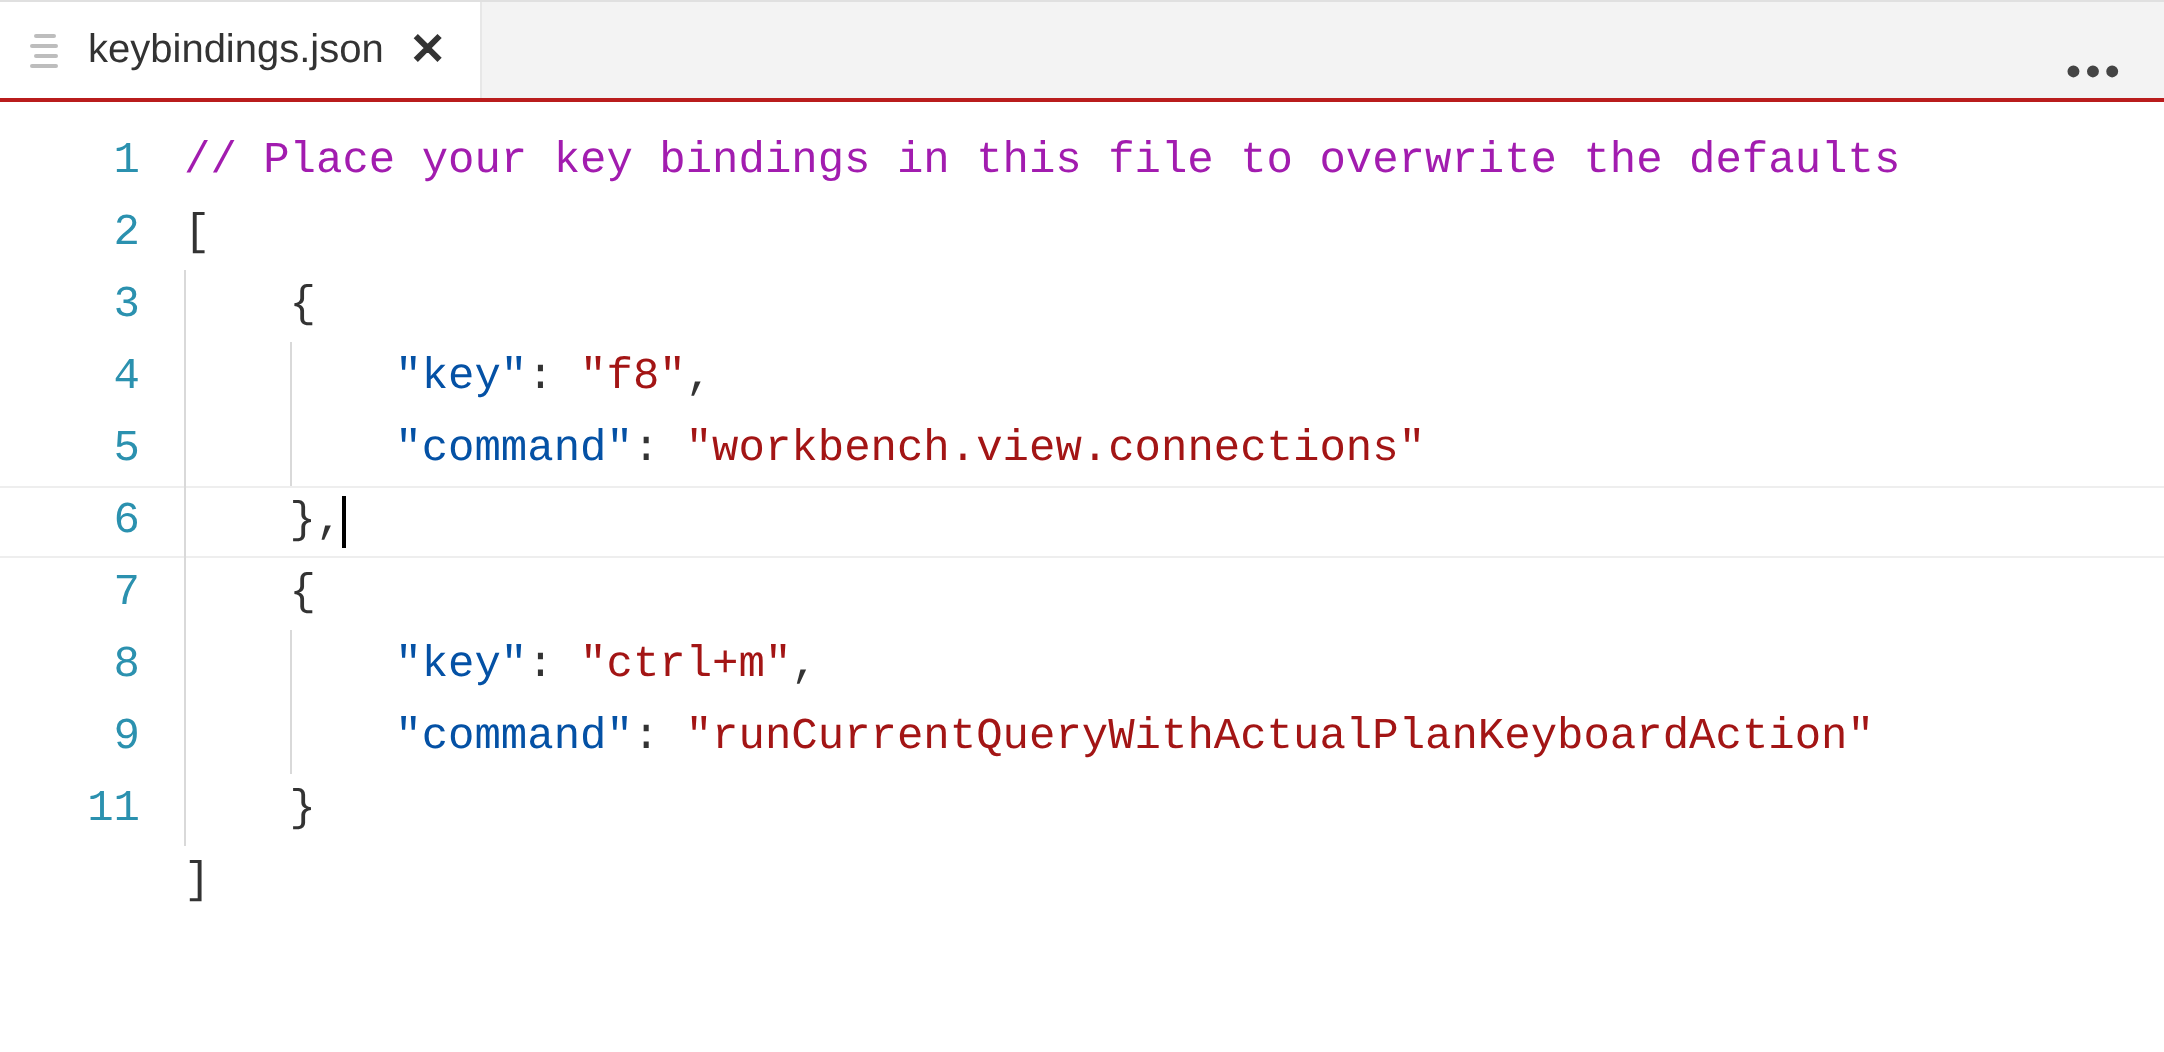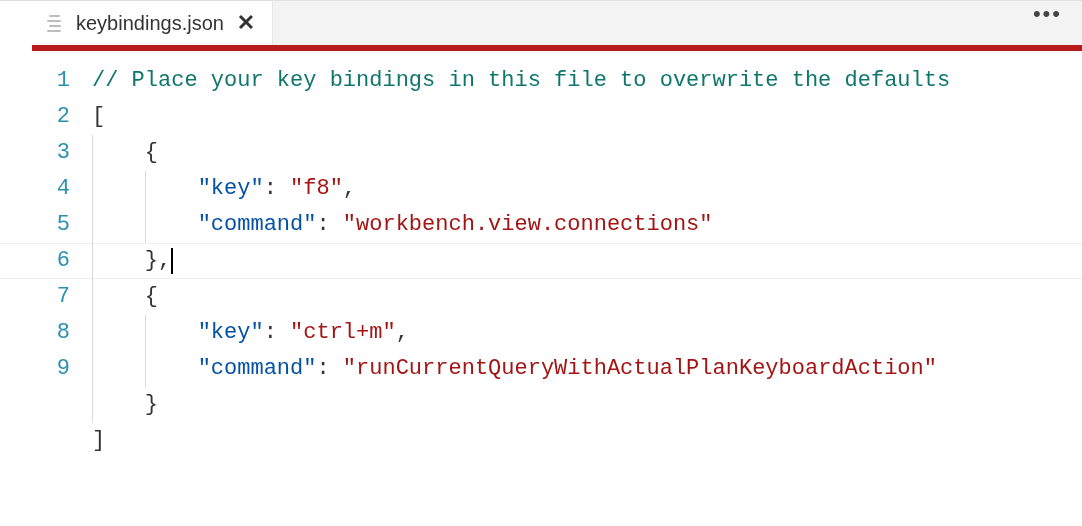--- a/index.html
+++ b/index.html
@@ -6,25 +6,24 @@
     body {
       font-family: Menlo, Monaco, "Courier New", monospace;
       background: #ffffff;
       width: 1082px;
       height: 526px;
       overflow: hidden;
       border-top: 1px solid #e0e0e0;
     }
     .tabbar {
       display: flex;
-      align-items: flex-start;
+      align-items: flex-end;
       height: 50px;
       background: #f3f3f3;
-      border-bottom: 6px solid #b91c1c;
-      margin-left: 32px;
+      border-bottom: 2px solid #b91c1c;
     }
     .tab {
       display: flex;
       align-items: center;
       gap: 12px;
       height: 100%;
       padding: 0 16px 0 14px;
       background: #ffffff;
       border-right: 1px solid #e7e7e7;
     }
@@ -96,21 +95,21 @@
     .line { height: 36px; position: relative; }
     .active-line-bg {
       position: absolute;
       left: 0;
       right: 0;
       height: 36px;
       border-top: 1px solid #eeeeee;
       border-bottom: 1px solid #eeeeee;
       z-index: 1;
     }
-    .comment { color: #0f766e; }
+    .comment { color: #a21caf; }
     .punct   { color: #333333; }
     .prop    { color: #0451a5; }
     .string  { color: #a31515; }
     .cursor {
       position: absolute;
       width: 2px;
       height: 26px;
       background: #000;
       top: 5px;
     }
@@ -146,15 +145,16 @@
   <div class="gutter">
       <div class="line">1</div>
       <div class="line">2</div>
       <div class="line">3</div>
       <div class="line">4</div>
       <div class="line">5</div>
       <div class="line">6</div>
       <div class="line">7</div>
       <div class="line">8</div>
       <div class="line">9</div>
+      <div class="line">11</div>
     </div>
   <div class="code"><div class="line"><span class="comment">// Place your key bindings in this file to overwrite the defaults</span></div><div class="line"><span class="punct">[</span></div><div class="line"><span class="indent-guide" style="left: 0px;"></span><span class="punct">    {</span></div><div class="line"><span class="indent-guide" style="left: 0px;"></span><span class="indent-guide" style="left: 52.8px;"></span><span class="punct">        </span><span class="prop">"key"</span><span class="punct">: </span><span class="string">"f8"</span><span class="punct">,</span></div><div class="line"><span class="indent-guide" style="left: 0px;"></span><span class="indent-guide" style="left: 52.8px;"></span><span class="punct">        </span><span class="prop">"command"</span><span class="punct">: </span><span class="string">"workbench.view.connections"</span></div><div class="line"><span class="indent-guide" style="left: 0px;"></span><span class="punct">    },</span><span class="cursor" style="left: 79.2px;"></span></div><div class="line"><span class="indent-guide" style="left: 0px;"></span><span class="punct">    {</span></div><div class="line"><span class="indent-guide" style="left: 0px;"></span><span class="indent-guide" style="left: 52.8px;"></span><span class="punct">        </span><span class="prop">"key"</span><span class="punct">: </span><span class="string">"ctrl+m"</span><span class="punct">,</span></div><div class="line"><span class="indent-guide" style="left: 0px;"></span><span class="indent-guide" style="left: 52.8px;"></span><span class="punct">        </span><span class="prop">"command"</span><span class="punct">: </span><span class="string">"runCurrentQueryWithActualPlanKeyboardAction"</span></div><div class="line"><span class="indent-guide" style="left: 0px;"></span><span class="punct">    }</span></div><div class="line"><span class="punct">]</span></div></div>
 </div>
 
 </body></html>

